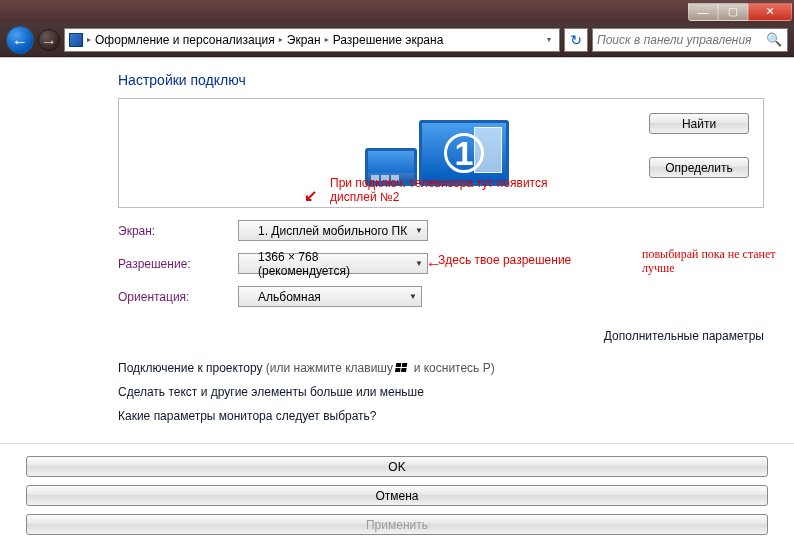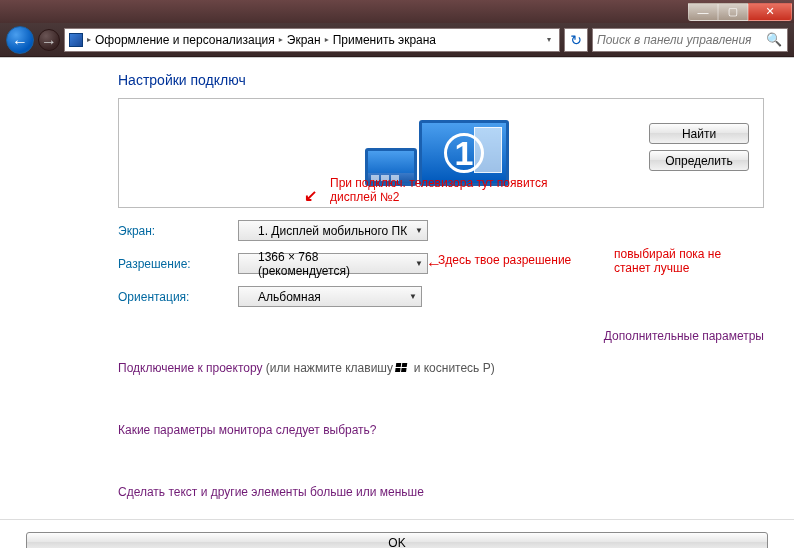--- a/index.html
+++ b/index.html
@@ -24,45 +24,45 @@
 .nav-refresh { width: 24px; height: 24px; background: #fff; border: 1px solid #8a7a7a; display: flex; align-items: center; justify-content: center; color: #0058bb; font-size: 14px; }
 .nav-search { width: 196px; height: 24px; background: #fff; border: 1px solid #8a7a7a; display: flex; align-items: center; padding: 0 4px; }
 .nav-search input { flex: 1; border: none; outline: none; font-style: italic; color: #a16207; font-size: 12px; }
 .nav-search .sicon { color: #0058bb; font-size: 13px; }
 
 .window-body { background: #fff; height: calc(548px - 23px - 34px); padding: 0; border-top: 1px solid #ccc; }
 .content { padding: 14px 30px 0 118px; }
 .page-title { color: #003399; font-size: 14px; margin-bottom: 10px; }
 
 .preview-box { border: 1px solid #bcbcbc; height: 110px; display: flex; align-items: center; padding: 0 18px; justify-content: center; position: relative; }
-.preview-side { position: absolute; right: 14px; top: 24px; display: flex; flex-direction: column; gap: 6px; }
+.preview-side { position: absolute; right: 14px; top: 14px; display: flex; flex-direction: column; gap: 23px; }
 .win-btn { min-width: 100px; height: 21px; border: 1px solid #8a8a8a; background: linear-gradient(180deg, #fdfdfd 0%, #e8e8e8 45%, #dcdcdc 50%, #f2f2f2 100%); font-size: 12px; border-radius: 3px; padding: 0 8px; cursor: default; }
 
 .monitor-group { display: flex; align-items: flex-end; gap: 2px; }
 .monitor { width: 78px; height: 58px; background: linear-gradient(180deg, #4a9eee, #0058bb); border: 3px solid #1a60b0; border-radius: 3px; position: relative; display: flex; align-items: center; justify-content: center; }
 .monitor.big { width: 90px; height: 66px; }
 .monitor.small { width: 52px; height: 38px; margin-left: -8px; }
 .monitor .num { color: #fff; font-size: 34px; font-weight: bold; border: 3px solid #fff; border-radius: 50%; width: 40px; height: 40px; display: flex; align-items: center; justify-content: center; }
 .monitor.big::before { content:""; position: absolute; right: 4px; top: 4px; width: 26px; height: 44px; background: rgba(255,255,255,0.6); border: 1px solid rgba(255,255,255,0.8); }
 .monitor.small::before { content:""; position:absolute; bottom:0; left:0; right:0; height:10px; background: linear-gradient(180deg, #3a7ac8, #1a58a8); }
 .monitor.small::after { content:""; position:absolute; bottom:2px; left:3px; width:8px; height:6px; background: rgba(255,255,255,0.6); box-shadow: 10px 0 rgba(255,255,255,0.6), 20px 0 rgba(255,255,255,0.6); }
 
 .annotation { position: absolute; color: #e00000; font-size: 12px; line-height: 1.2; }
 .annotation .arrow { color: #e00000; font-size: 16px; font-weight: bold; }
 
 .form-row { display: flex; align-items: center; margin-top: 12px; position: relative; }
-.form-row label { width: 120px; color: #0369a1; }
+.form-row label { width: 120px; color: #701a75; }
 .combo { height: 21px; border: 1px solid #999; background: linear-gradient(180deg, #fafafa 0%, #e6e6e6 100%); display: flex; align-items: center; padding: 0 19px; font-size: 12px; position: relative; }
 .combo .arrow-dn { position: absolute; right: 4px; font-size: 8px; color: #333; }
 .combo.w190 { width: 190px; }
 .combo.w180 { width: 184px; }
 
 .advanced-link { text-align: right; margin-top: 22px; }
-.links-block { margin-top: 18px; display: flex; flex-direction: column; }
-a.link { color: #701a75; text-decoration: none; margin-top: 48px; }
+.links-block { margin-top: 18px; display: flex; flex-direction: column; gap: 10px; }
+a.link { color: #0f172a; text-decoration: none; }
 .gray { color: #555; }
 .winkey { display: inline-block; width: 14px; height: 12px; vertical-align: middle; position: relative; }
 .winkey::before { content:""; position:absolute; width:5px; height:4px; background:#000; top:0; left:0; box-shadow:6px 0 #000, 0 5px #000, 6px 5px #000; transform: skewX(-8deg); }
 
 .divider { border-top: 1px solid #ddd; margin-top: 20px; }
 .footer-bar { display: flex; justify-content: flex-end; gap: 8px; padding: 12px 26px; flex-direction: column; }
 .win-btn.disabled { color: #9a9a9a; }
 
 .rel-wrap { position: relative; }
 </style>
@@ -90,21 +90,21 @@
   <div class="nav-fwd">
       <span>→</span>
     </div>
   <div class="nav-address">
     <span class="icn"></span>
     <span class="sep">▸</span>
     <span class="crumb">Оформление и персонализация</span>
     <span class="sep">▸</span>
     <span class="crumb">Экран</span>
     <span class="sep">▸</span>
-    <span class="crumb">Применить экрана</span>
+    <span class="crumb">Разрешение экрана</span>
     <span class="dropdown-tail">▾</span>
   </div>
   <div class="nav-refresh">
       <span>↻</span>
     </div>
   <div class="nav-search">
     <input placeholder="Поиск в панели управления" style="">
     <span class="sicon">🔍</span>
   </div>
 </div>
@@ -142,43 +142,43 @@
     <div class="form-row rel-wrap">
       <label>Разрешение:</label>
       <div class="combo w190">
         <span>1366 × 768 (рекомендуется)</span>
         <span class="arrow-dn">▼</span>
       </div>
       <div class="annotation" style="left:320px; top:0;">
         <span class="arrow" style="position:absolute; left:-12px; top:-1px;">←</span>
         <span>Здесь твое разрешение</span>
       </div>
-      <div class="annotation" style="left:496px; top:-6px; width:140px;">
+      <div class="annotation" style="left:524px; top:-6px; width:140px;font-family:Liberation Serif, serif;">
         <span>повыбирай пока не станет лучше</span>
       </div>
     </div>
 
     <div class="form-row">
       <label>Ориентация:</label>
       <div class="combo w180">
         <span>Альбомная</span>
         <span class="arrow-dn">▼</span>
       </div>
     </div>
 
     <div class="advanced-link">
       <a class="link">Дополнительные параметры</a>
     </div>
 
     <div class="links-block">
       <div>
         <a class="link">Подключение к проектору</a><span class="gray"> (или нажмите клавишу </span><span class="winkey"></span><span class="gray"> и коснитесь P)</span>
       </div>
+      <a class="link">Сделать текст и другие элементы больше или меньше</a>
       <a class="link">Какие параметры монитора следует выбрать?</a>
-      <a class="link">Сделать текст и другие элементы больше или меньше</a>
     </div>
   </div>
 
   <div class="divider"></div>
   <div class="footer-bar">
     <button class="win-btn" style="min-width:74px;">OK</button>
     <button class="win-btn" style="min-width:74px;">Отмена</button>
     <button class="win-btn disabled" style="min-width:84px;">Применить</button>
   </div>
 </div>

